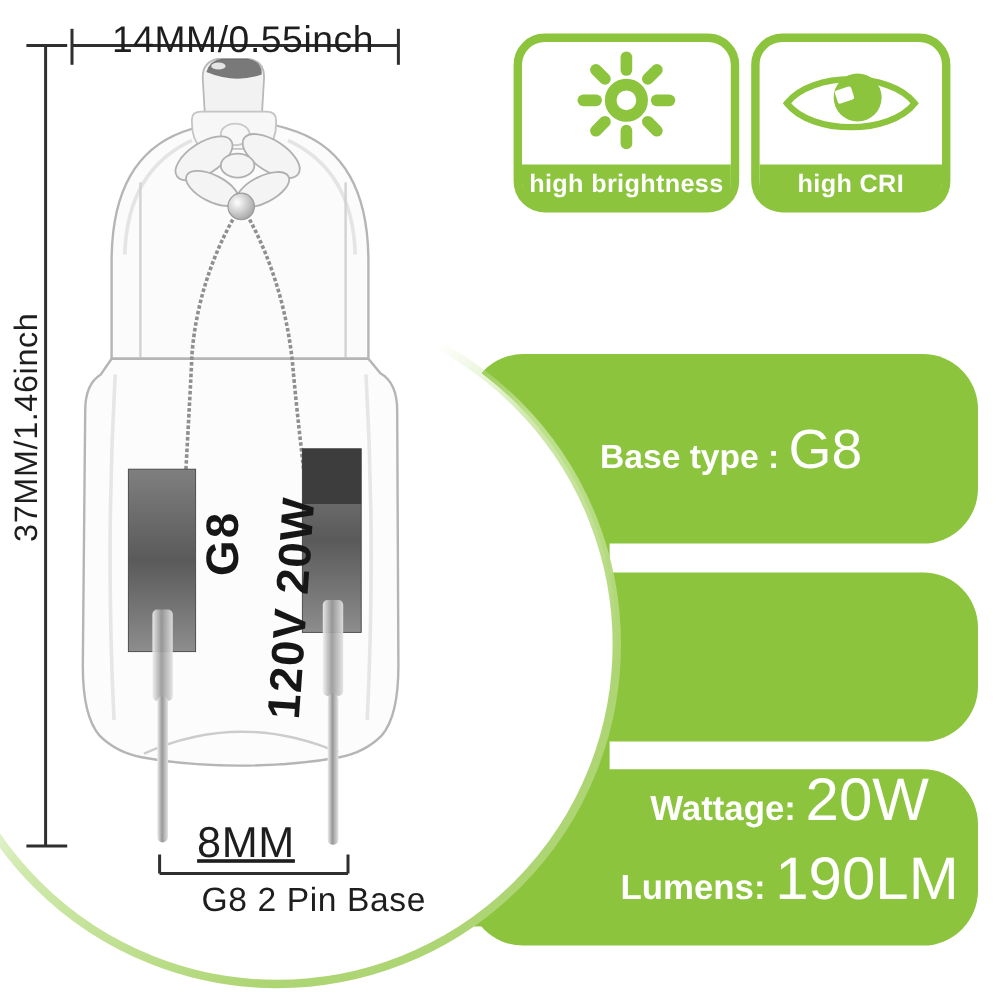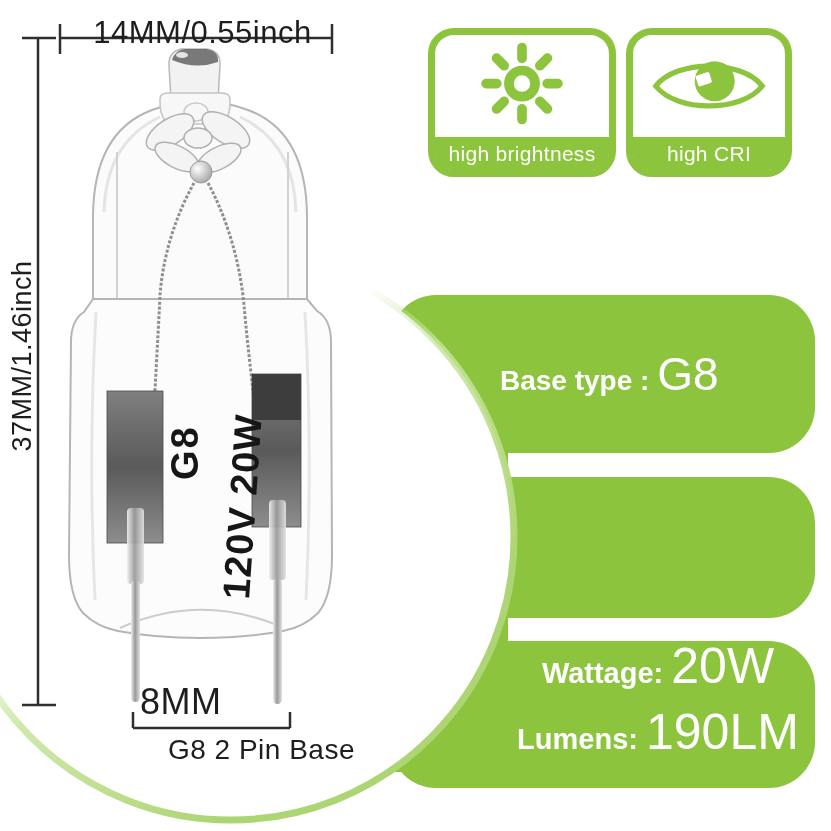--- a/index.html
+++ b/index.html
@@ -4,28 +4,28 @@
 <style>
   html,body{margin:0;padding:0;background:#fff;}
   .canvas{position:relative;width:831px;height:831px;background:#fff;overflow:hidden;
           font-family:"Liberation Sans",sans-serif;}
   .deco-svg{position:absolute;left:0;top:0;width:831px;height:831px;z-index:1;}
   .txt{position:absolute;z-index:3;color:#1e1e1e;}
   .dim{font-weight:400;letter-spacing:0.5px;}
   .top-dim{left:70px;top:1px;width:265px;text-align:center;font-size:31px;margin-top:14px;}
   .left-dim{left:-88px;top:341px;width:220px;height:30px;text-align:center;font-size:27px;
             transform:rotate(-90deg);}
-  .pin-dim{left:140px;top:681px;width:130px;text-align:left;font-size:36px;}
+  .pin-dim{left:140px;top:681px;width:130px;text-align:center;font-size:36px;text-decoration:underline;}
   .base-lbl{left:95px;top:734px;width:260px;text-align:right;font-size:28px;letter-spacing:0.5px;}
   
   .badge{position:absolute;top:28px;height:149px;border:7px solid #8cc43e;border-radius:26px;
          background:#fff;z-index:3;box-sizing:border-box;display:flex;flex-direction:column;}
   .badge .icon-area{flex:1;display:flex;align-items:center;justify-content:center;}
   .badge .bar{height:33px;background:#8cc43e;border-radius:0 0 17px 17px;color:#fff;
-              font-size:21px;font-weight:400;display:flex;align-items:center;justify-content:center;
+              font-size:21px;font-weight:700;display:flex;align-items:center;justify-content:center;
               letter-spacing:0.3px;}
   .badge1{left:428px;width:188px;}
   .badge2{left:626px;width:166px;}
   
   .spec{position:absolute;left:500px;width:316px;z-index:3;color:#fff;display:flex;
         align-items:center;}
   .spec .lab{font-weight:700;}
   .spec .val{font-weight:400;}
   .spec-row{display:flex;align-items:baseline;justify-content:center;white-space:pre;}
   .spec1{top:295px;height:158px;}

